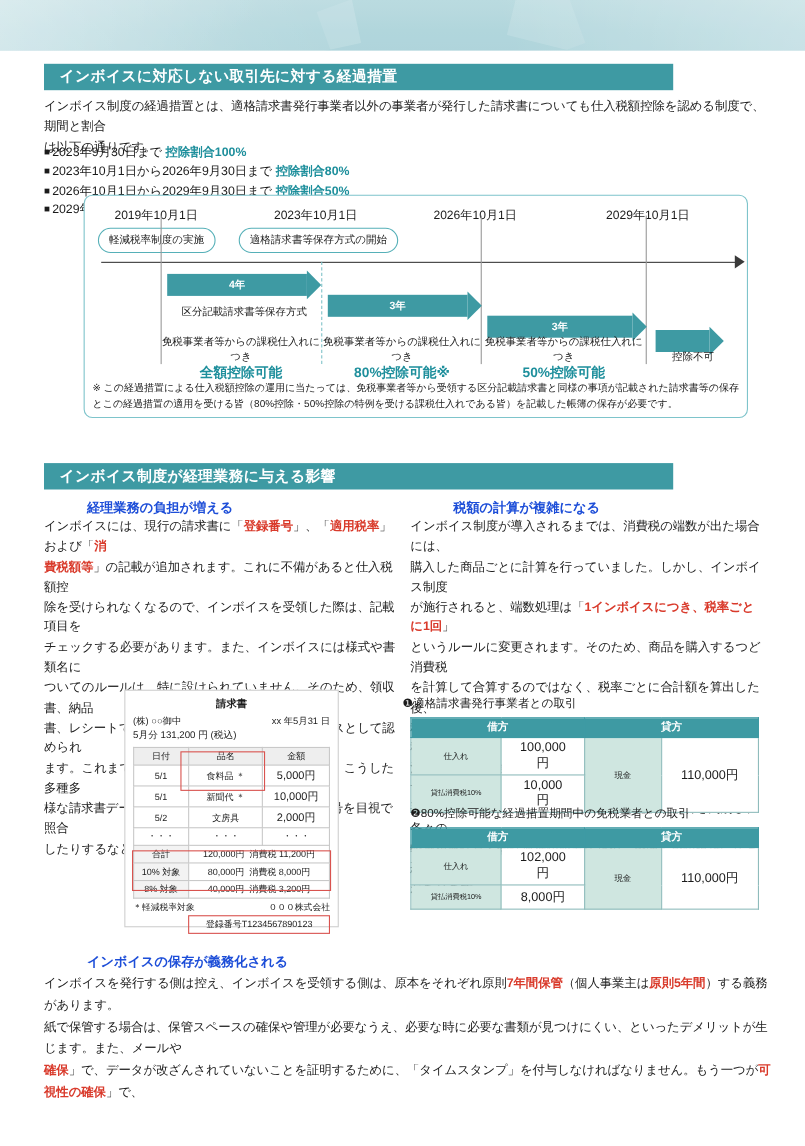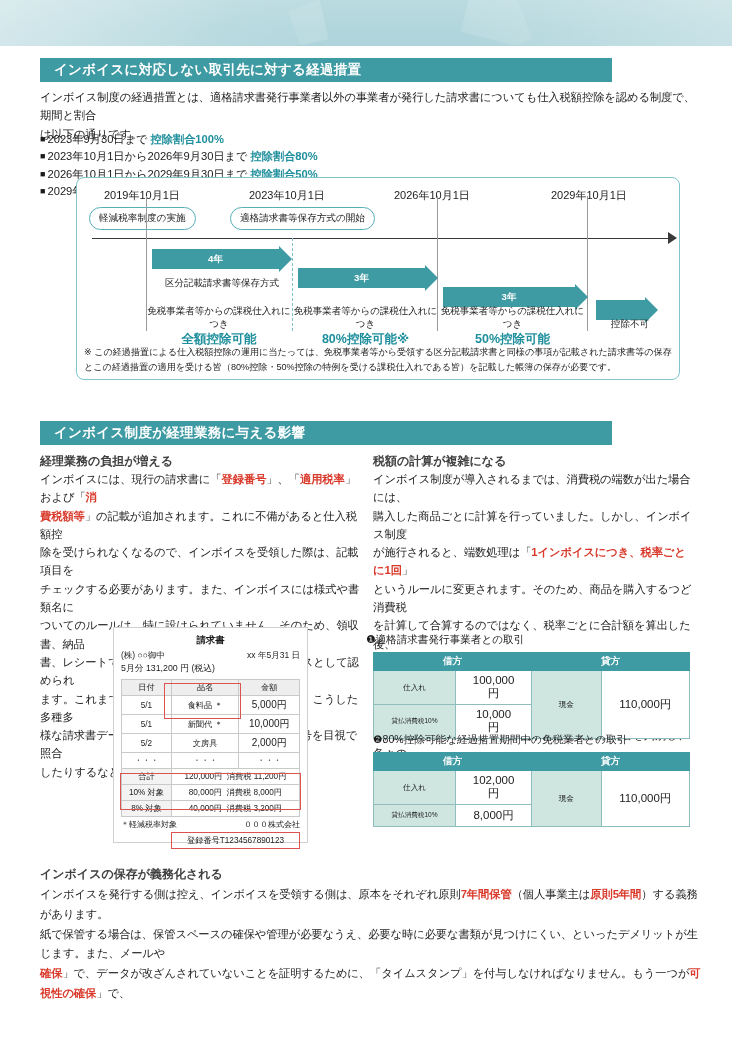--- a/index.html
+++ b/index.html
@@ -102,21 +102,21 @@
   .tl-note { position:absolute; font-size:9.5px; color:#1b1b1b; text-align:center; }
   .tl-big  { font-size:12.5px; font-weight:bold; color:#1e8f9c; }
   .tl-plain{ font-size:9.6px; color:#1b1b1b; }
 
   .tl-foot {
     position:absolute; left:84px; top:345px; width:592px;
     font-size:9.1px; color:#1b1b1b; line-height:1.65;
   }
 
   
-  .sub-h { position:absolute; font-size:12px; font-weight:bold; color:#404040; }
+  .sub-h { position:absolute; font-size:12px; font-weight:bold; color:#1d4ed8;margin-left:39px; }
 
   
   .inv {
     position:absolute; left:113px; top:627px; width:195px; height:216px;
     border:1px solid #cfcfcf; background:#fff; padding:6px 7px 5px 7px;
   }
   .inv-title { text-align:center; font-size:9.4px; font-weight:bold; color:#1b1b1b; margin-bottom:3px; }
   .inv-head  { display:flex; justify-content:space-between; font-size:8.5px; color:#1b1b1b; }
   .inv-sum   { font-size:8.8px; color:#1b1b1b; margin:1px 0 4px 0; }
   table.invt { width:100%; border-collapse:collapse; }
@@ -196,21 +196,21 @@
   </div>
 
   <div class="tl-box"></div>
 
   <div class="tl-date" style="left:104px; top:188px;">2019年10月1日</div>
   <div class="tl-date" style="left:249px; top:188px;">2023年10月1日</div>
   <div class="tl-date" style="left:394px; top:188px;">2026年10月1日</div>
   <div class="tl-date" style="left:551px; top:188px;">2029年10月1日</div>
 
   <div class="tl-pill" style="left:89px; top:207px;">軽減税率制度の実施</div>
-  <div class="tl-pill" style="left:230px; top:207px;font-family:Liberation Mono, monospace;">適格請求書等保存方式の開始</div>
+  <div class="tl-pill" style="left:217px; top:207px;font-family:Liberation Mono, monospace;">適格請求書等保存方式の開始</div>
 
   <div class="tl-axis"></div>
   <div class="tl-axis-head"></div>
 
   <div class="tl-vline" style="left:146px; top:196px; height:135px;"></div>
   <div class="tl-vdash" style="left:292px; top:238px; height:93px;"></div>
   <div class="tl-vline" style="left:437px; top:196px; height:135px;"></div>
   <div class="tl-vline" style="left:587px; top:196px; height:135px;"></div>
 
   <div class="arw" style="left:152px; top:249px; width:140px;">

